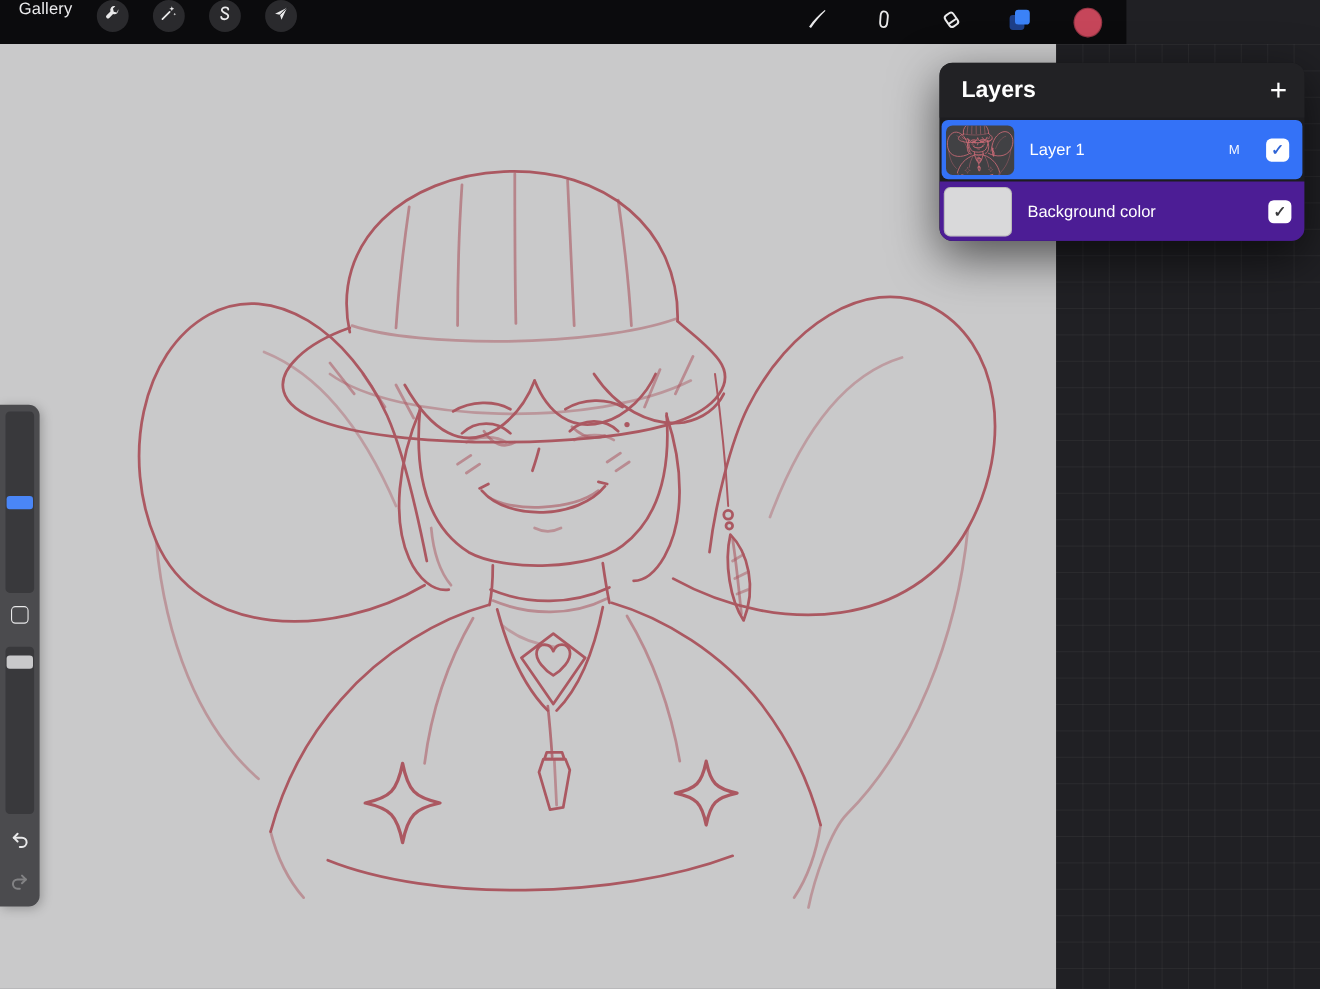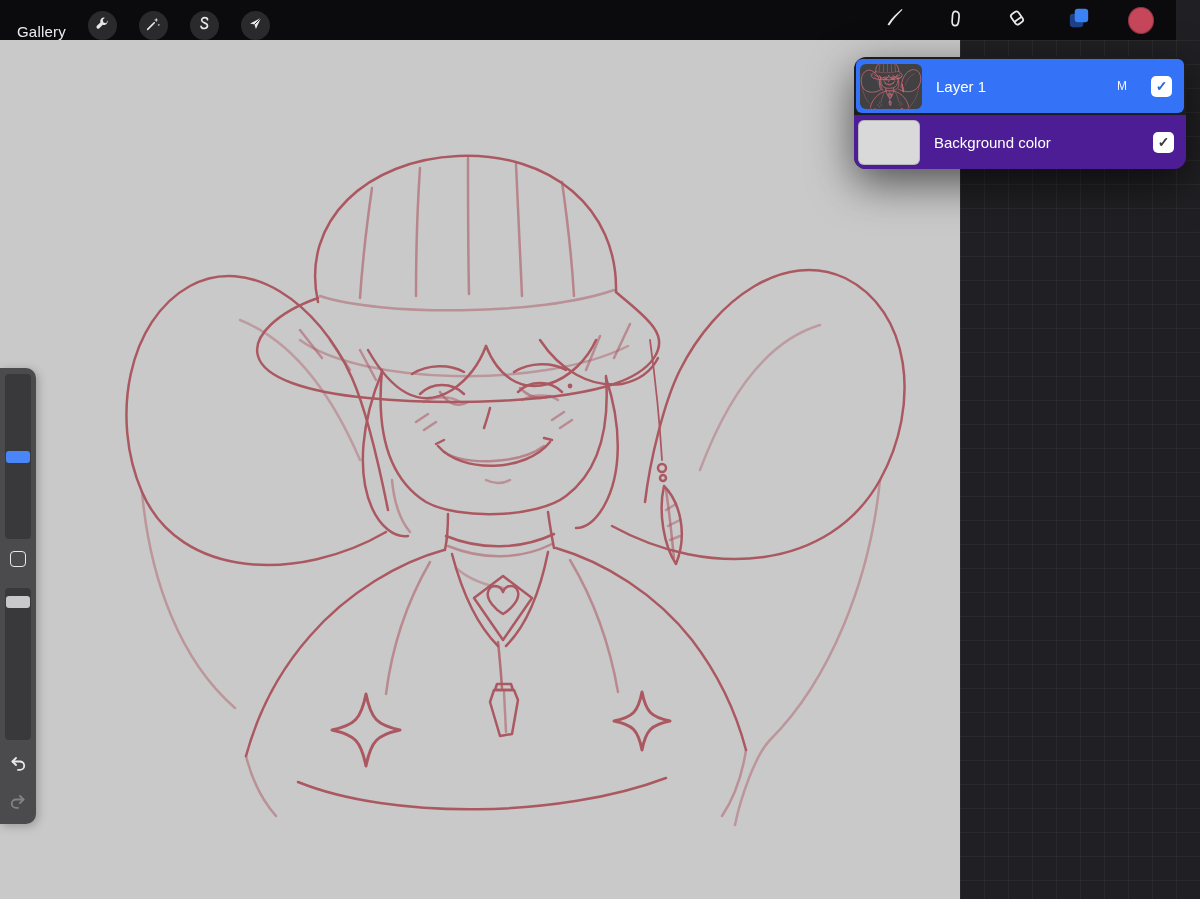--- a/index.html
+++ b/index.html
@@ -1,20 +1,20 @@
 <!DOCTYPE html>
 <html><head>
 <meta charset="utf-8">
 <style>
   * { margin:0; padding:0; box-sizing:border-box; }
   html,body { width:1200px; height:899px; overflow:hidden; }
   body { font-family:"Liberation Sans", sans-serif; background:#202024; position:relative; }
 
   
-  .topbar { position:absolute; top:0; left:0; width:1176px; height:40px; background:#0b0b0d; display:flex; align-items:flex-end; z-index:10; }
+  .topbar { position:absolute; top:0; left:0; width:1024px; height:40px; background:#0b0b0d; display:flex; align-items:flex-start; z-index:10; }
   .gallery-label { color:#ececee; font-size:15px; margin-left:17px; letter-spacing:.2px; }
   .tool-circle { width:29px; height:29px; border-radius:50%; background:#2a2a2d; display:flex; align-items:center; justify-content:center; margin-left:22px; }
   .right-tools { position:absolute; right:0; top:0; height:40px; display:flex; align-items:center; gap:36px; padding-right:22px; }
   .rt-icon { width:26px; height:26px; display:flex; align-items:center; justify-content:center; }
   .color-dot { width:27px; height:27px; border-radius:50%; background:#c6465a; box-shadow:inset 0 0 0 1px rgba(0,0,0,.25); }
 
   
   .canvas { position:absolute; top:40px; left:0; width:960px; height:859px; background:#c9c9ca; }
   .outside { position:absolute; top:40px; left:960px; width:240px; height:859px; background:#202024;
     background-image:linear-gradient(rgba(255,255,255,.045) 1px, transparent 1px),
@@ -205,20 +205,24 @@
       <path d="M664 446 C680 462 688 494 676 524 C664 506 658 472 664 446 Z"></path>
       <path d="M666 450 C670 476 672 500 674 518" stroke-opacity=".6"></path>
       <path d="M666 470 L676 464 M668 486 L680 480 M670 500 L680 496" stroke-opacity=".5"></path>
     </g>
   </svg>
 </div>
 
 <div class="outside"></div>
 
 <div class="layers-panel">
+  <div class="lp-header">
+    <span class="lp-title">Layers</span>
+    <span class="lp-add">+</span>
+  </div>
 
   <div class="lp-row selected">
     <div class="lp-thumb">
       <svg id="layer-thumb-svg" width="62" height="45" viewBox="110 70 810 760" preserveAspectRatio="xMidYMid slice">
           <g fill="none" stroke="#d9707c" stroke-width="10" stroke-linecap="round" stroke-linejoin="round" opacity="0.92">
 
       <path d="M386 492 C300 542 180 540 142 452 C110 378 128 280 190 246 C248 214 318 262 352 338 C368 374 380 430 388 470"></path>
       <path d="M360 420 C330 350 290 300 240 280" stroke-opacity=".4"></path>
       <path d="M142 452 C150 540 180 620 235 668" stroke-opacity=".45"></path>
       <path d="M612 486 C710 540 830 530 880 440 C922 364 910 270 845 238 C786 210 716 258 680 330 C664 362 650 420 645 462"></path>

